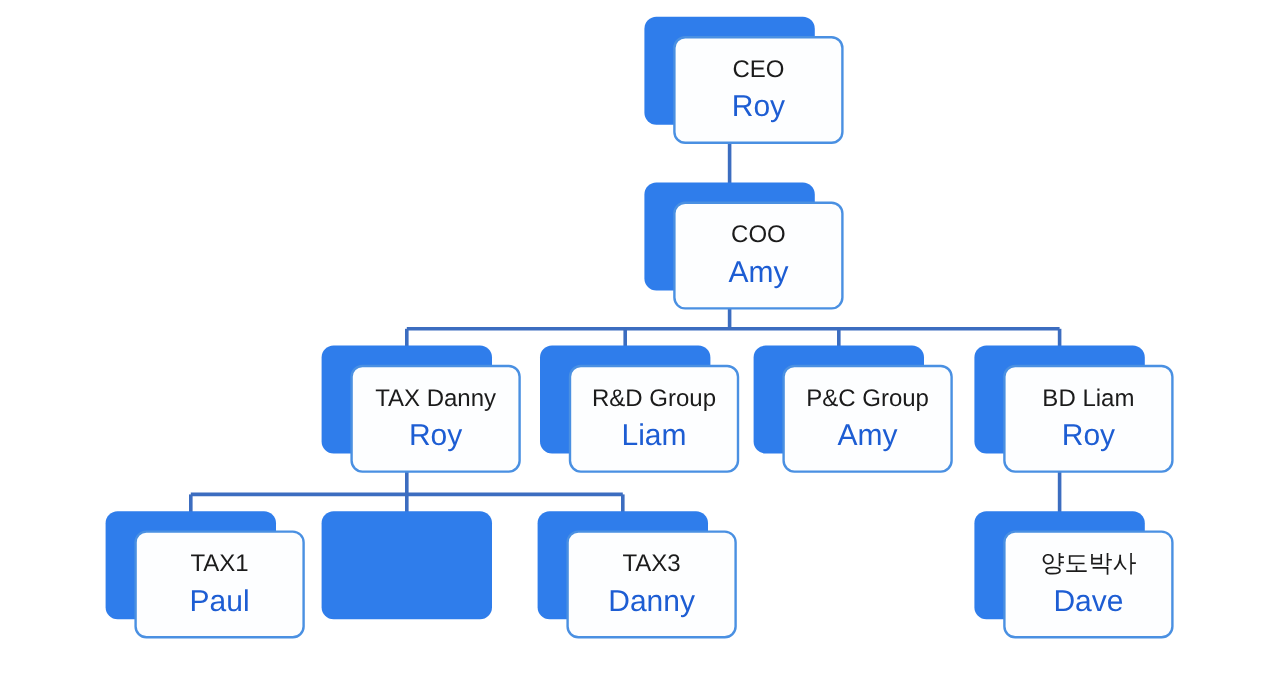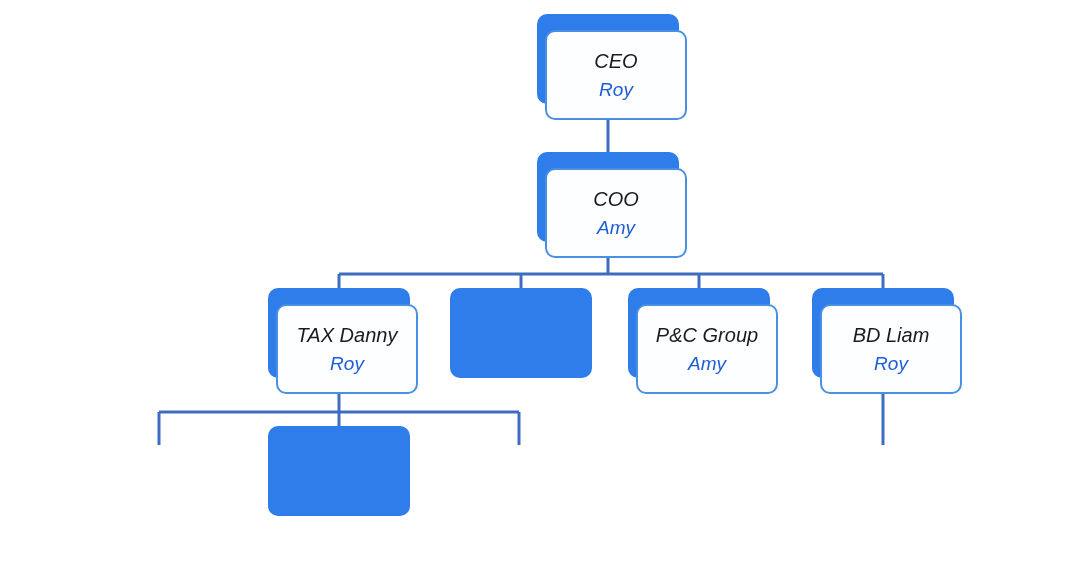--- a/index.html
+++ b/index.html
@@ -41,40 +41,39 @@
   }
   .node .shadow {
     position: absolute;
     left: 0; top: 0;
     width: 142px; height: 90px;
     background: var(--color-shadow);
     border-radius: 10px;
   }
   .node .card {
     position: absolute;
-    left: 8px; top: 16px;
+    left: 24px; top: 16px;
     width: 142px; height: 90px;
     background: var(--color-card-bg);
     border: 2px solid var(--color-border);
     border-radius: 10px;
     display: flex;
     flex-direction: column;
     align-items: center;
     justify-content: center;
     gap: 9px;
-    font-style: italic;
   }
   .node .title {
     font-size: 20px;
     color: var(--color-title);
     line-height: 1;
     white-space: nowrap;
   }
   .node .person {
-    font-size: 19px;
+    font-size: 25px;
     color: var(--color-person);
     line-height: 1;
     white-space: nowrap;
   }
 </style>
 </head>
 <body>
 
 <div class="stage">
 
@@ -113,38 +112,63 @@
   <div class="node" style="left:268px;top:288px">
     <div class="shadow"></div>
     <div class="card">
       <div class="title">TAX Danny</div>
       <div class="person">Roy</div>
     </div>
   </div>
 
   <div class="node" style="left:450px;top:288px">
     <div class="shadow"></div>
+    <div class="card">
+      <div class="title">R&amp;D Group</div>
+      <div class="person">Liam</div>
+    </div>
   </div>
 
   <div class="node" style="left:628px;top:288px">
     <div class="shadow"></div>
     <div class="card">
       <div class="title">P&amp;C Group</div>
       <div class="person">Amy</div>
     </div>
   </div>
 
   <div class="node" style="left:812px;top:288px">
     <div class="shadow"></div>
     <div class="card">
       <div class="title">BD Liam</div>
       <div class="person">Roy</div>
     </div>
   </div>
 
+  <div class="node" style="left:88px;top:426px">
+    <div class="shadow"></div>
+    <div class="card">
+      <div class="title">TAX1</div>
+      <div class="person">Paul</div>
+    </div>
+  </div>
 
   <div class="node" style="left:268px;top:426px">
     <div class="shadow"></div>
   </div>
 
+  <div class="node" style="left:448px;top:426px">
+    <div class="shadow"></div>
+    <div class="card">
+      <div class="title">TAX3</div>
+      <div class="person">Danny</div>
+    </div>
+  </div>
 
+  <div class="node" style="left:812px;top:426px">
+    <div class="shadow"></div>
+    <div class="card">
+      <div class="title">양도박사</div>
+      <div class="person">Dave</div>
+    </div>
+  </div>
 
 </div>
 
 </body></html>

